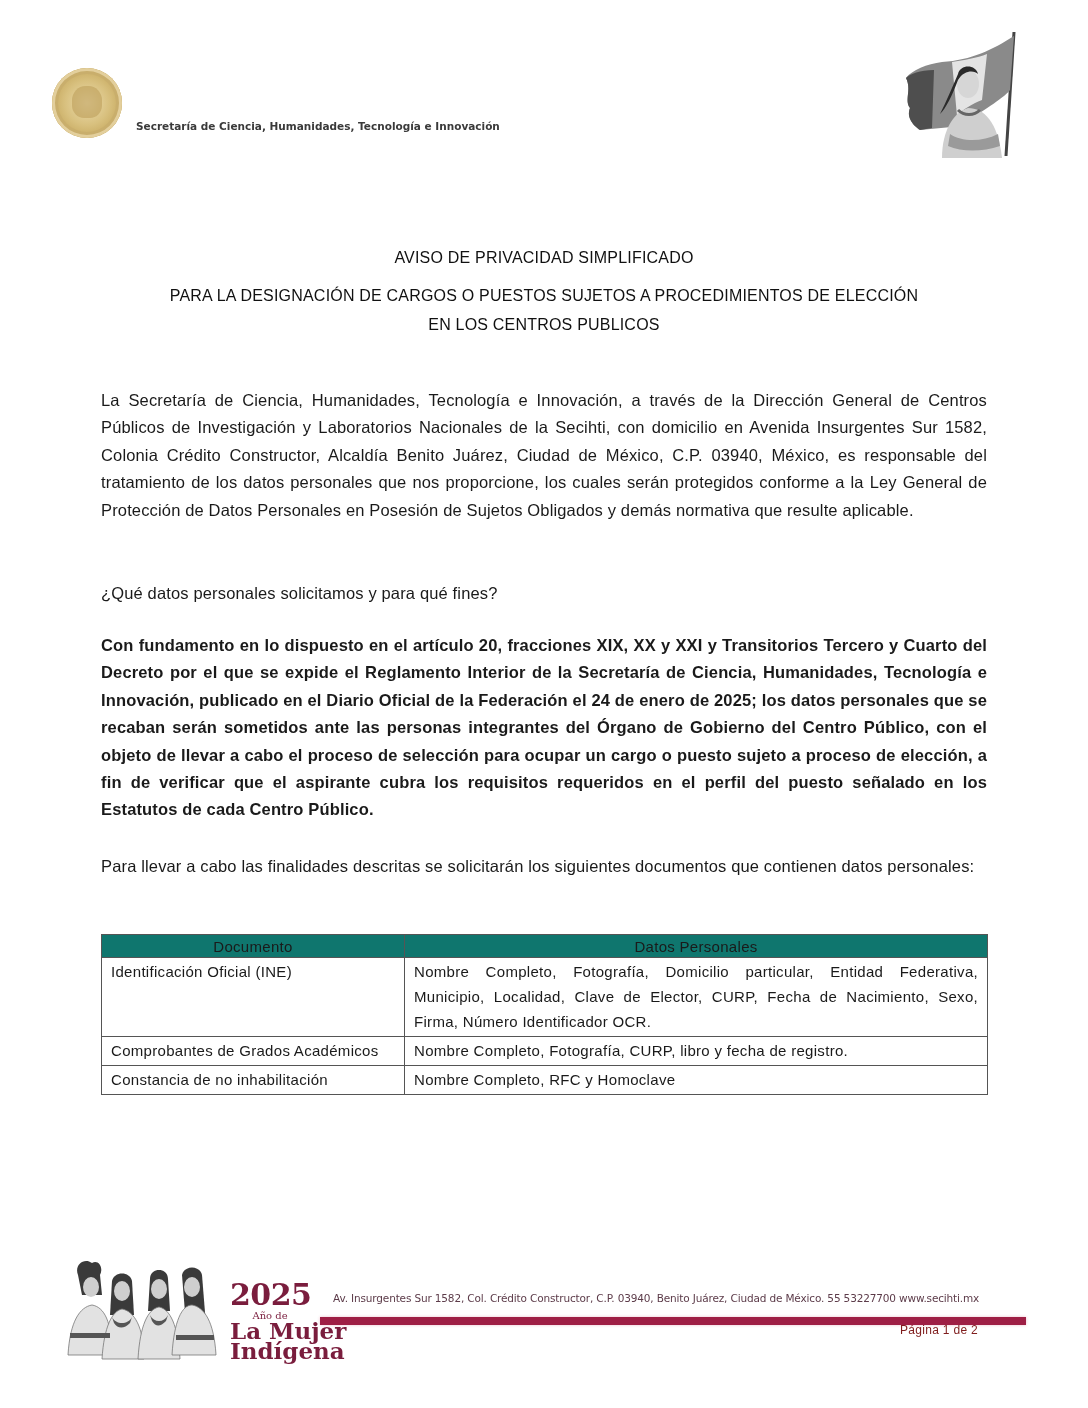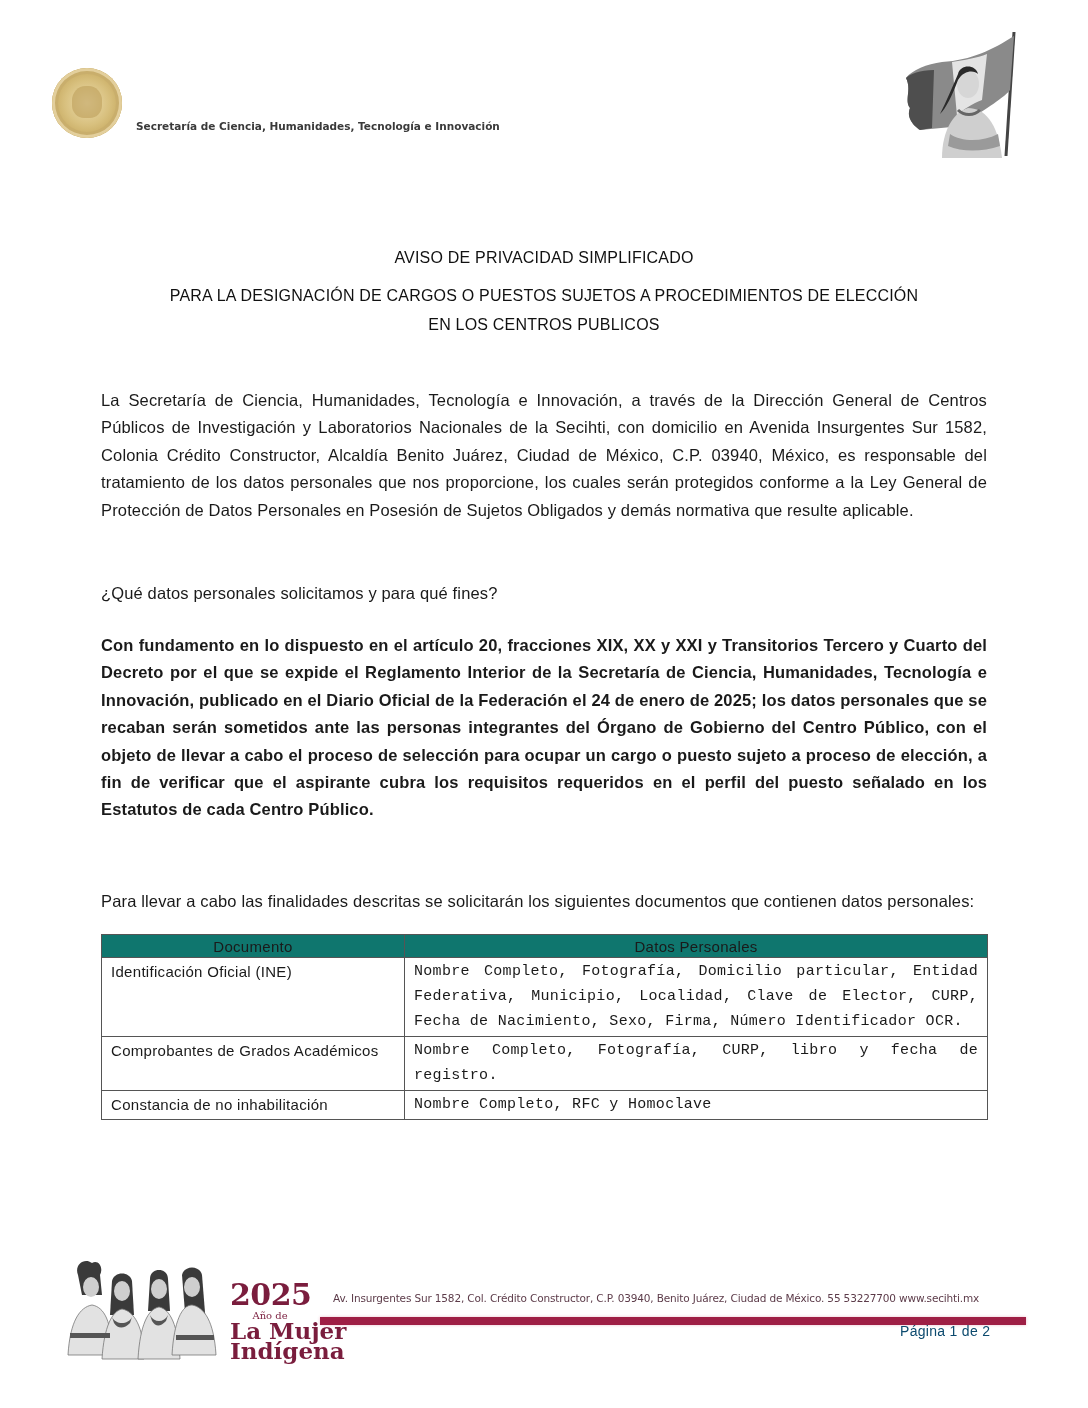--- a/index.html
+++ b/index.html
@@ -46,38 +46,38 @@
 
     
     .para {
       position: absolute; left: 101px; width: 886px;
       font-size: 16.5px; line-height: 27.4px; text-align: justify; color: #1a1a1a;
       letter-spacing: 0.15px;
     }
     .p1 { top: 387px; }
     .q  { top: 580px; }
     .p2 { top: 632px; font-weight: bold; }
-    .p3 { top: 853px; margin-top: 35px; }
+    .p3 { top: 853px; }
 
     
     .doc-table {
       position: absolute; left: 101px; top: 934px; width: 887px;
       border-collapse: collapse; font-size: 15px; color: #1a1a1a;
       letter-spacing: 0.3px;
     }
     .doc-table th, .doc-table td {
       border: 1px solid #555; vertical-align: top; padding: 1px 9px 2px 9px;
       line-height: 25px;
     }
     .doc-table th {
       background: #0f766e; font-weight: normal; text-align: center;
       line-height: 20px; padding-top: 2px; padding-bottom: 0;
     }
     .doc-table td.c1 { width: 284px; text-align: justify; }
-    .doc-table td.c2 { text-align: justify; font-family: Liberation Mono, monospace; }
+    .doc-table td.c2 { text-align: justify; }
 
     
     .footer-img {
       position: absolute; left: 64px; top: 1255px; width: 160px; height: 105px;
     }
     .year-block {
       position: absolute; left: 230px; top: 1280px; width: 80px;
       text-align: center; color: #7a1d3d; font-family: "DejaVu Serif", serif;
     }
     .year { font-size: 30px; font-weight: bold; line-height: 30px; letter-spacing: -0.5px; }
@@ -87,21 +87,21 @@
       position: absolute; left: 333px; top: 1292px;
       font-family: "DejaVu Sans", sans-serif; font-size: 10.5px; color: #5c3b49;
       white-space: nowrap; letter-spacing: -0.15px;
     }
     .footer-bar {
       position: absolute; left: 320px; top: 1317px; width: 706px; height: 8px;
       background: #9e1f45; box-shadow: 0 0 3px rgba(200,60,100,0.35);
     }
     .page-num {
       position: absolute; left: 900px; top: 1323px;
-      font-size: 14px; color: #0c4a6e; letter-spacing: 0.3px;
+      font-size: 12px; color: #7f1d1d; letter-spacing: 0.3px;
     }
   </style>
 </head>
 <body>
 
 <div class="header">
   <div class="seal"></div>
   <div class="brand-sub">Secretaría de Ciencia, Humanidades, Tecnología e Innovación</div>
   <svg class="hero-img" viewBox="0 0 126 130">
     <line x1="112" y1="2" x2="104" y2="126" stroke="#444" stroke-width="3"></line>

